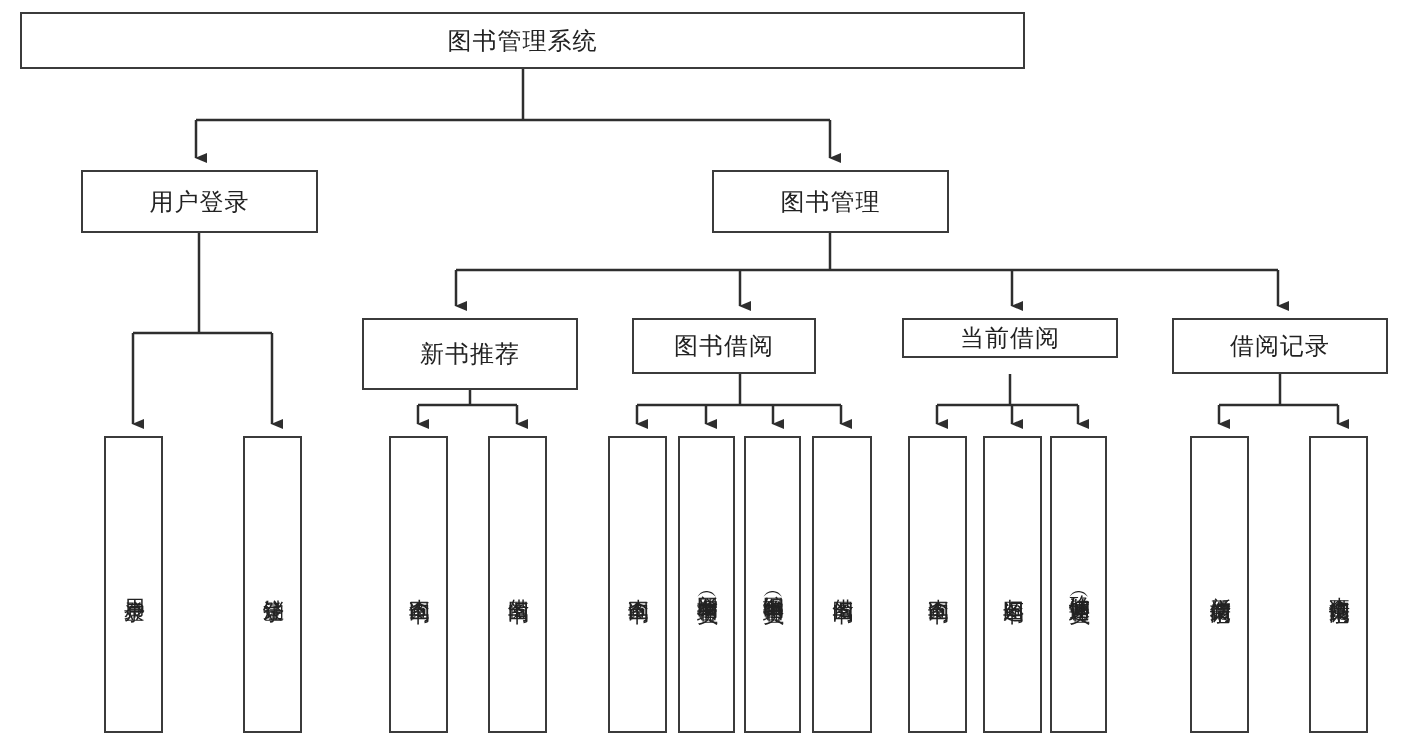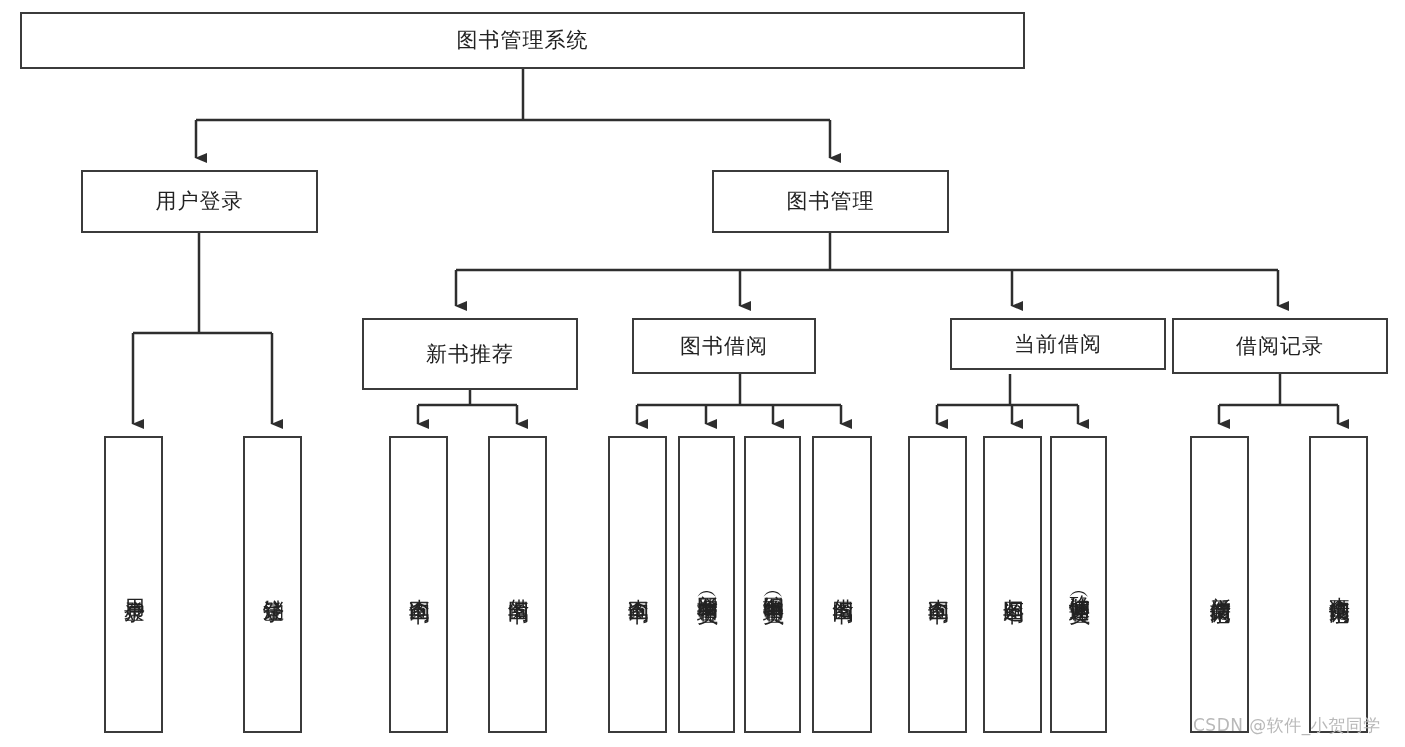--- a/index.html
+++ b/index.html
@@ -36,21 +36,21 @@
     color: #222222;
   }
   .node-label {
     display: block;
     text-align: center;
     white-space: nowrap;
     color: #222222;
   }
   
   .h-node .node-label {
-    font-size: 21px;
+    font-size: 24px;
     letter-spacing: 1px;
     line-height: 1;
   }
   
   .v-node .node-label {
     writing-mode: vertical-rl;
     text-orientation: upright;
     font-size: 21px;
     line-height: 1.14;
     letter-spacing: 1.5px;
@@ -128,21 +128,21 @@
   <div class="node h-node" style="left:712px; top:170px; width:237px; height:63px;">
     <span class="node-label">图书管理</span>
   </div>
 
   <div class="node h-node" style="left:362px; top:318px; width:216px; height:72px;">
     <span class="node-label">新书推荐</span>
   </div>
   <div class="node h-node" style="left:632px; top:318px; width:184px; height:56px;">
     <span class="node-label">图书借阅</span>
   </div>
-  <div class="node h-node" style="left:902px; top:318px; width:216px; height:52px;margin-left:48px;">
+  <div class="node h-node" style="left:902px; top:318px; width:216px; height:40px;">
     <span class="node-label">当前借阅</span>
   </div>
   <div class="node h-node" style="left:1172px; top:318px; width:216px; height:56px;">
     <span class="node-label">借阅记录</span>
   </div>
 
   <div class="node v-node" style="left:104px; top:436px; width:59px; height:297px;">
     <span class="node-label">用户登录</span>
   </div>
   <div class="node v-node" style="left:243px; top:436px; width:59px; height:297px;">
@@ -179,15 +179,14 @@
     <span class="node-label">确认归还（管理员）</span>
   </div>
 
   <div class="node v-node" style="left:1190px; top:436px; width:59px; height:297px;">
     <span class="node-label">新增借阅记录</span>
   </div>
   <div class="node v-node" style="left:1309px; top:436px; width:59px; height:297px;">
     <span class="node-label">查询借阅记录</span>
   </div>
 
-  <div class="watermark" style="left:1193px; top:714px;">CSDN @软件_小贺同学</div>
 
 </div>
 
 </body></html>

